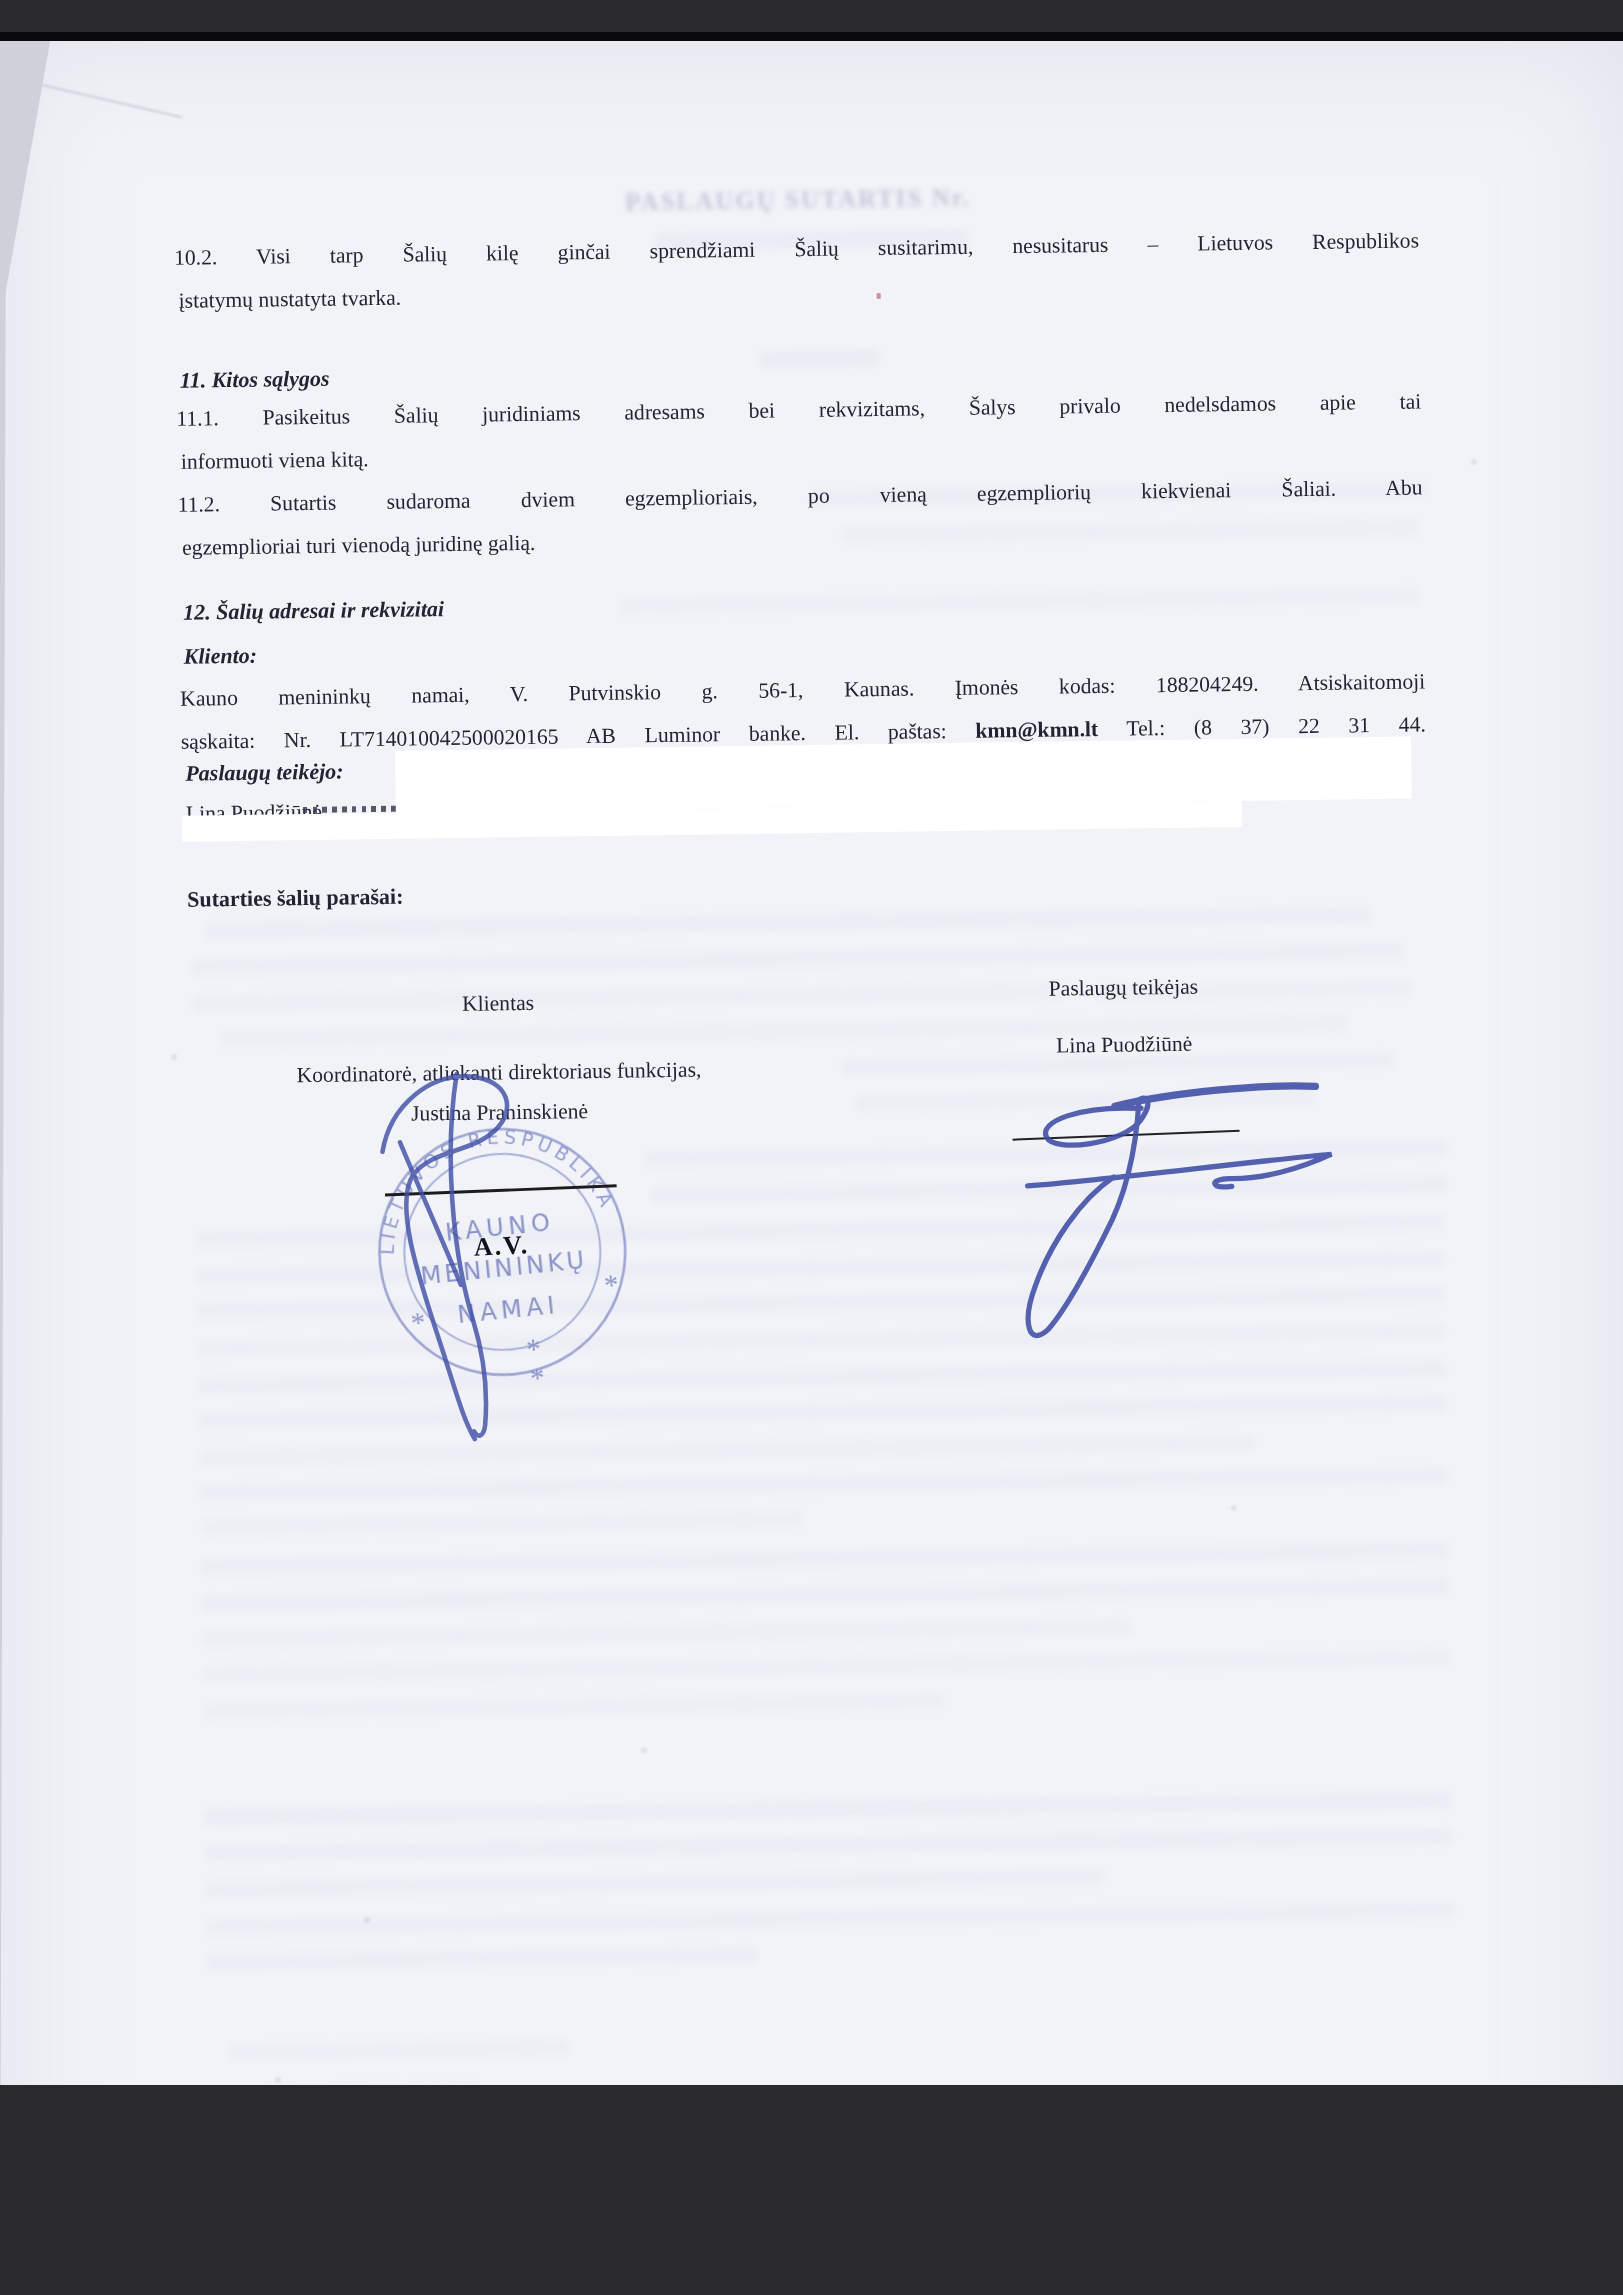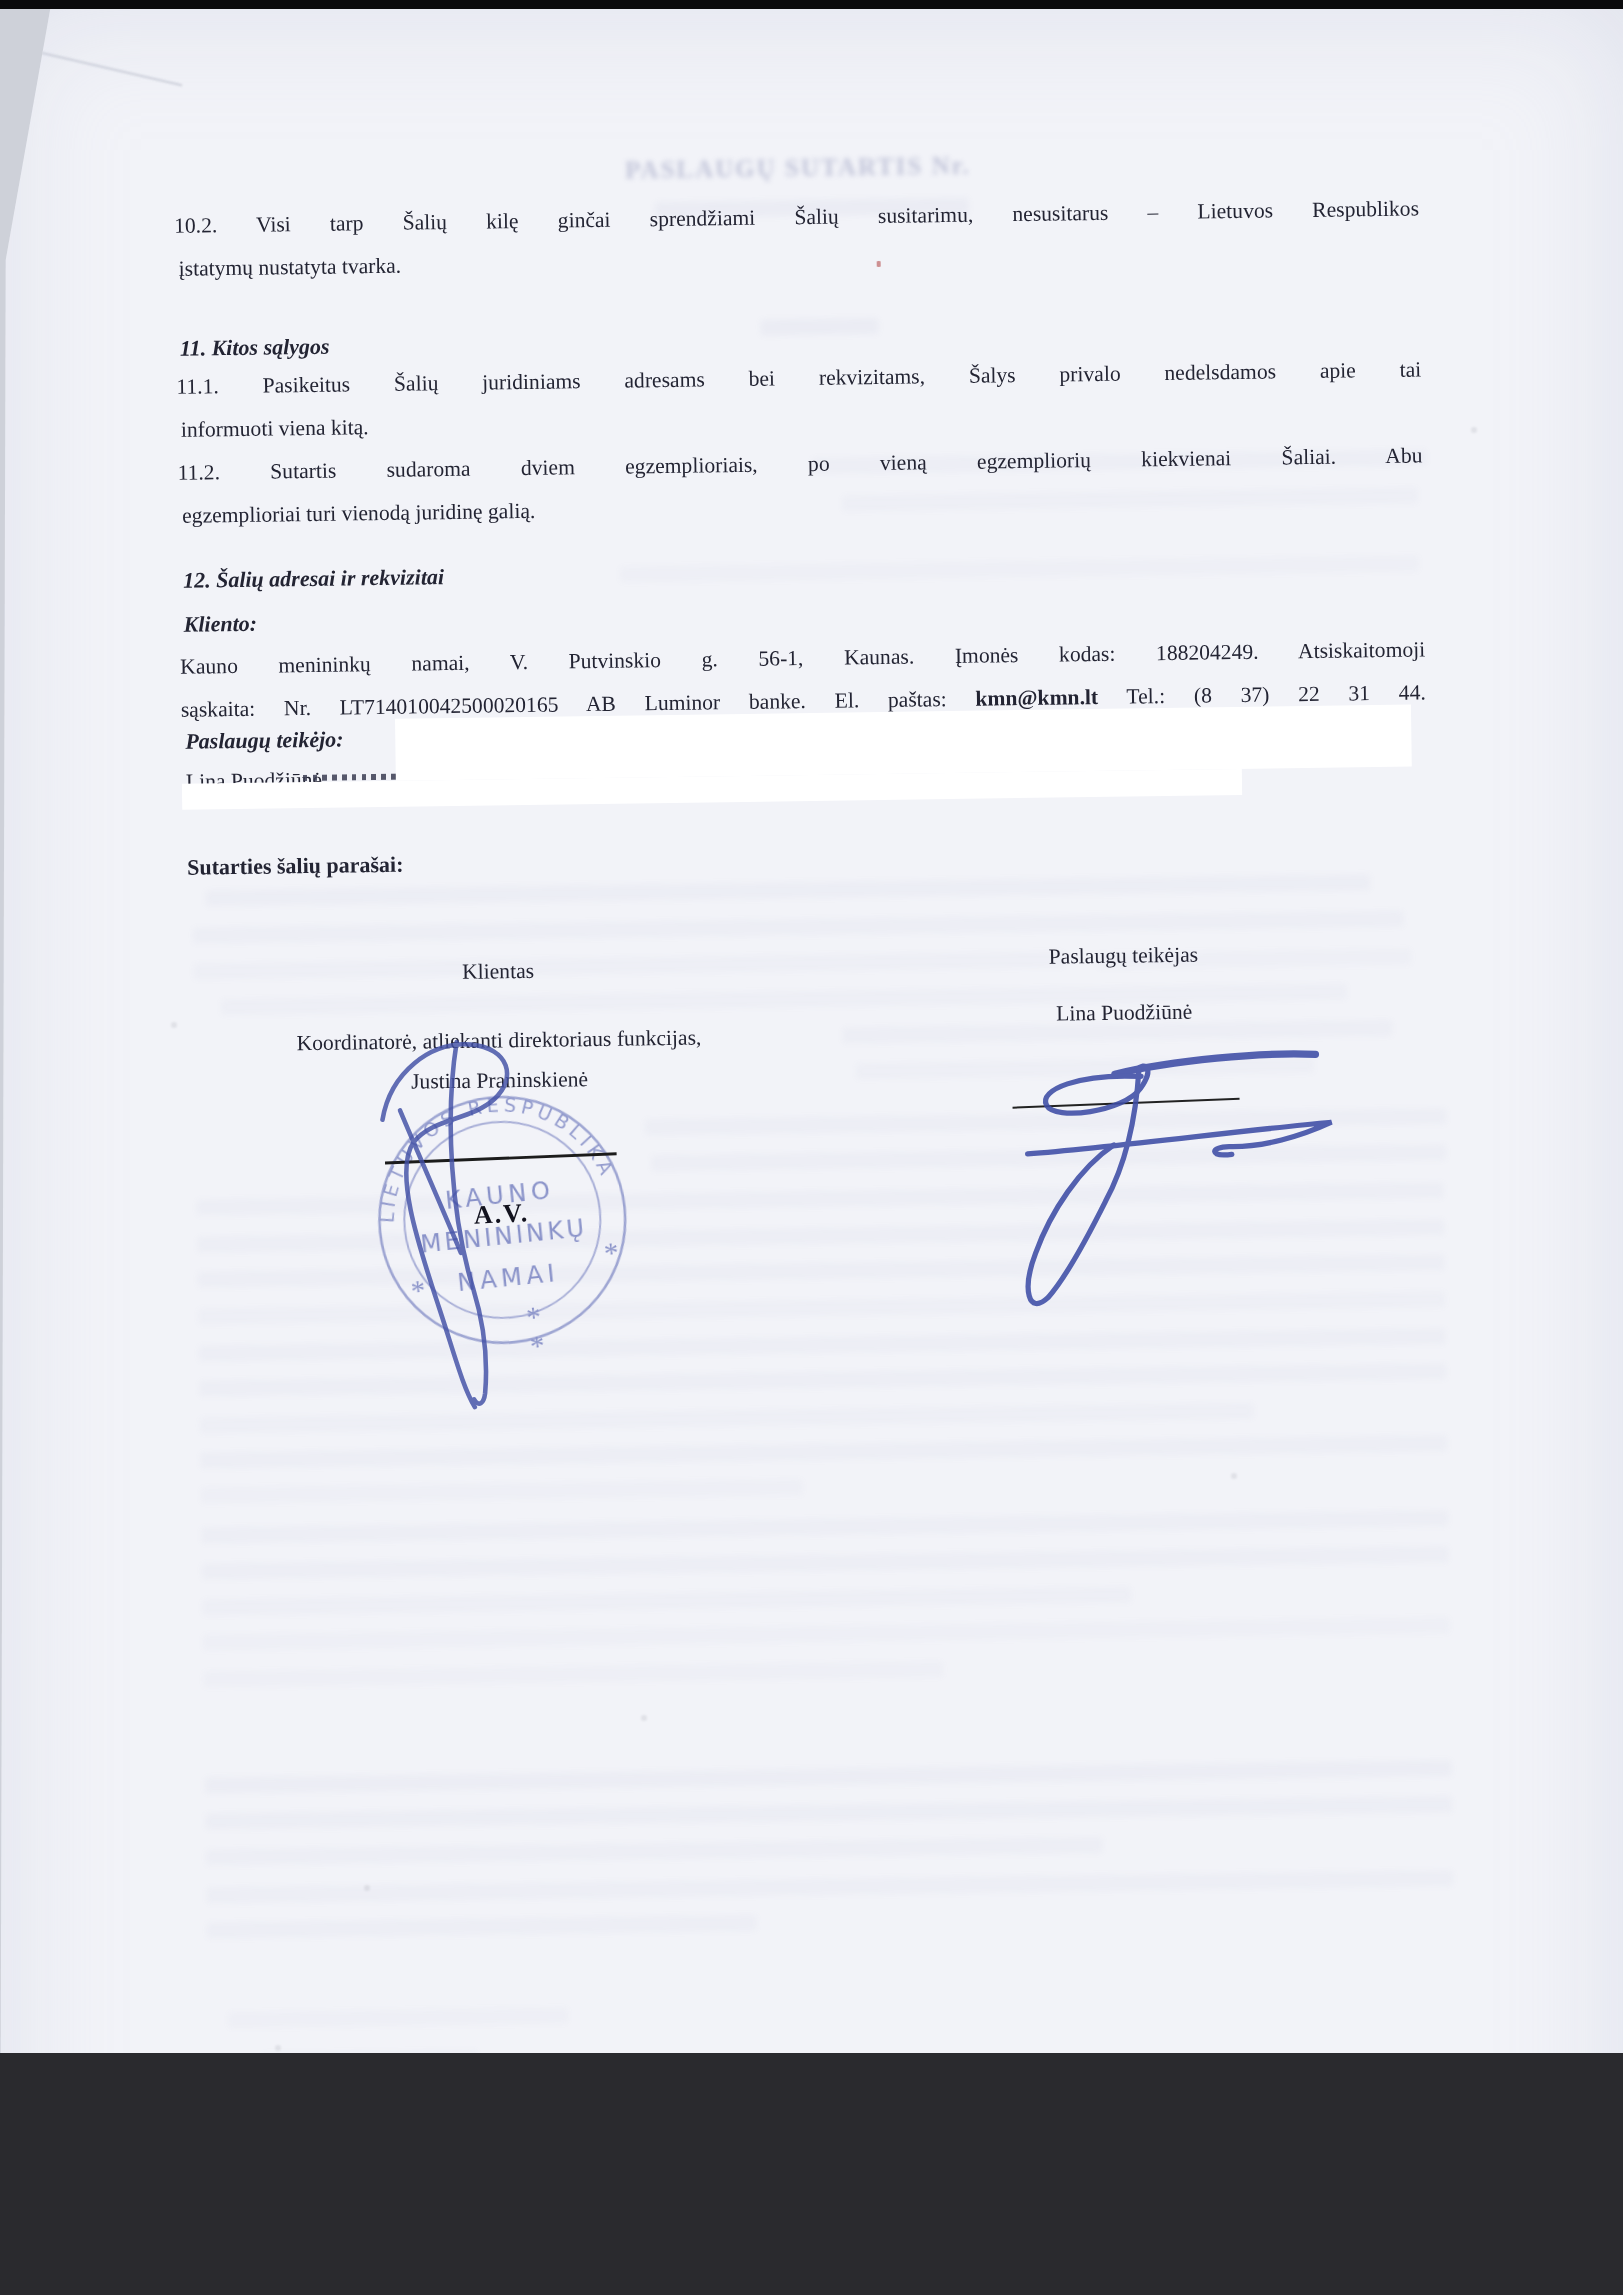--- a/index.html
+++ b/index.html
@@ -1,21 +1,21 @@
 <!DOCTYPE html>
 <html style="--paper: #f2f3f8; --ink: #232433; --stamp: #7c86c3; --sig: #3e4da6; --scanbg: #ced1d9; --strip: #0a0a0c;font-size:10.5px"><head>
 <meta charset="utf-8">
 <style>
   :root{
     --paper:#f2f3f8; --ink:#232433; --stamp:#7c86c3; --sig:#3e4da6;
     --scanbg:#ced1d9; --strip:#0a0a0c; --ghost:#8d94bd;
   }
   html,body{margin:0;padding:0;background:#2a2a2e;}
   #scan{position:relative;width:1623px;height:2053px;background:var(--scanbg);overflow:hidden;
-        font-family:"Liberation Serif",serif;color:var(--ink);}
+        font-family:"Liberation Serif",serif;color:var(--ink);margin-top:32px;}
   #top-strip{position:absolute;left:0;top:0;width:1623px;height:8.5px;background:var(--strip);}
   #paper{position:absolute;left:0;top:8.5px;width:1623px;height:2287px;background:var(--paper);
          clip-path:polygon(3.1% 0%,100% 0%,100% 100%,0% 100%,0.35% 11%);
          box-shadow:inset 0 0 118px rgba(190,195,215,.35);}
   #crease{position:absolute;left:29.5px;top:58px;width:154px;height:2px;background:#c6c9d4;
           transform:rotate(13deg);filter:blur(1.3px);opacity:.85;}
   .layer{position:absolute;left:0;top:0;width:1623px;height:2295px;transform:rotate(-0.8deg);
          transform-origin:812px 1145px;pointer-events:none;}
   .tline{position:absolute;font-size:21.6px;line-height:29px;white-space:nowrap;}
   .just{left:187px;width:1245px;white-space:normal;text-align:justify;text-align-last:justify;}

